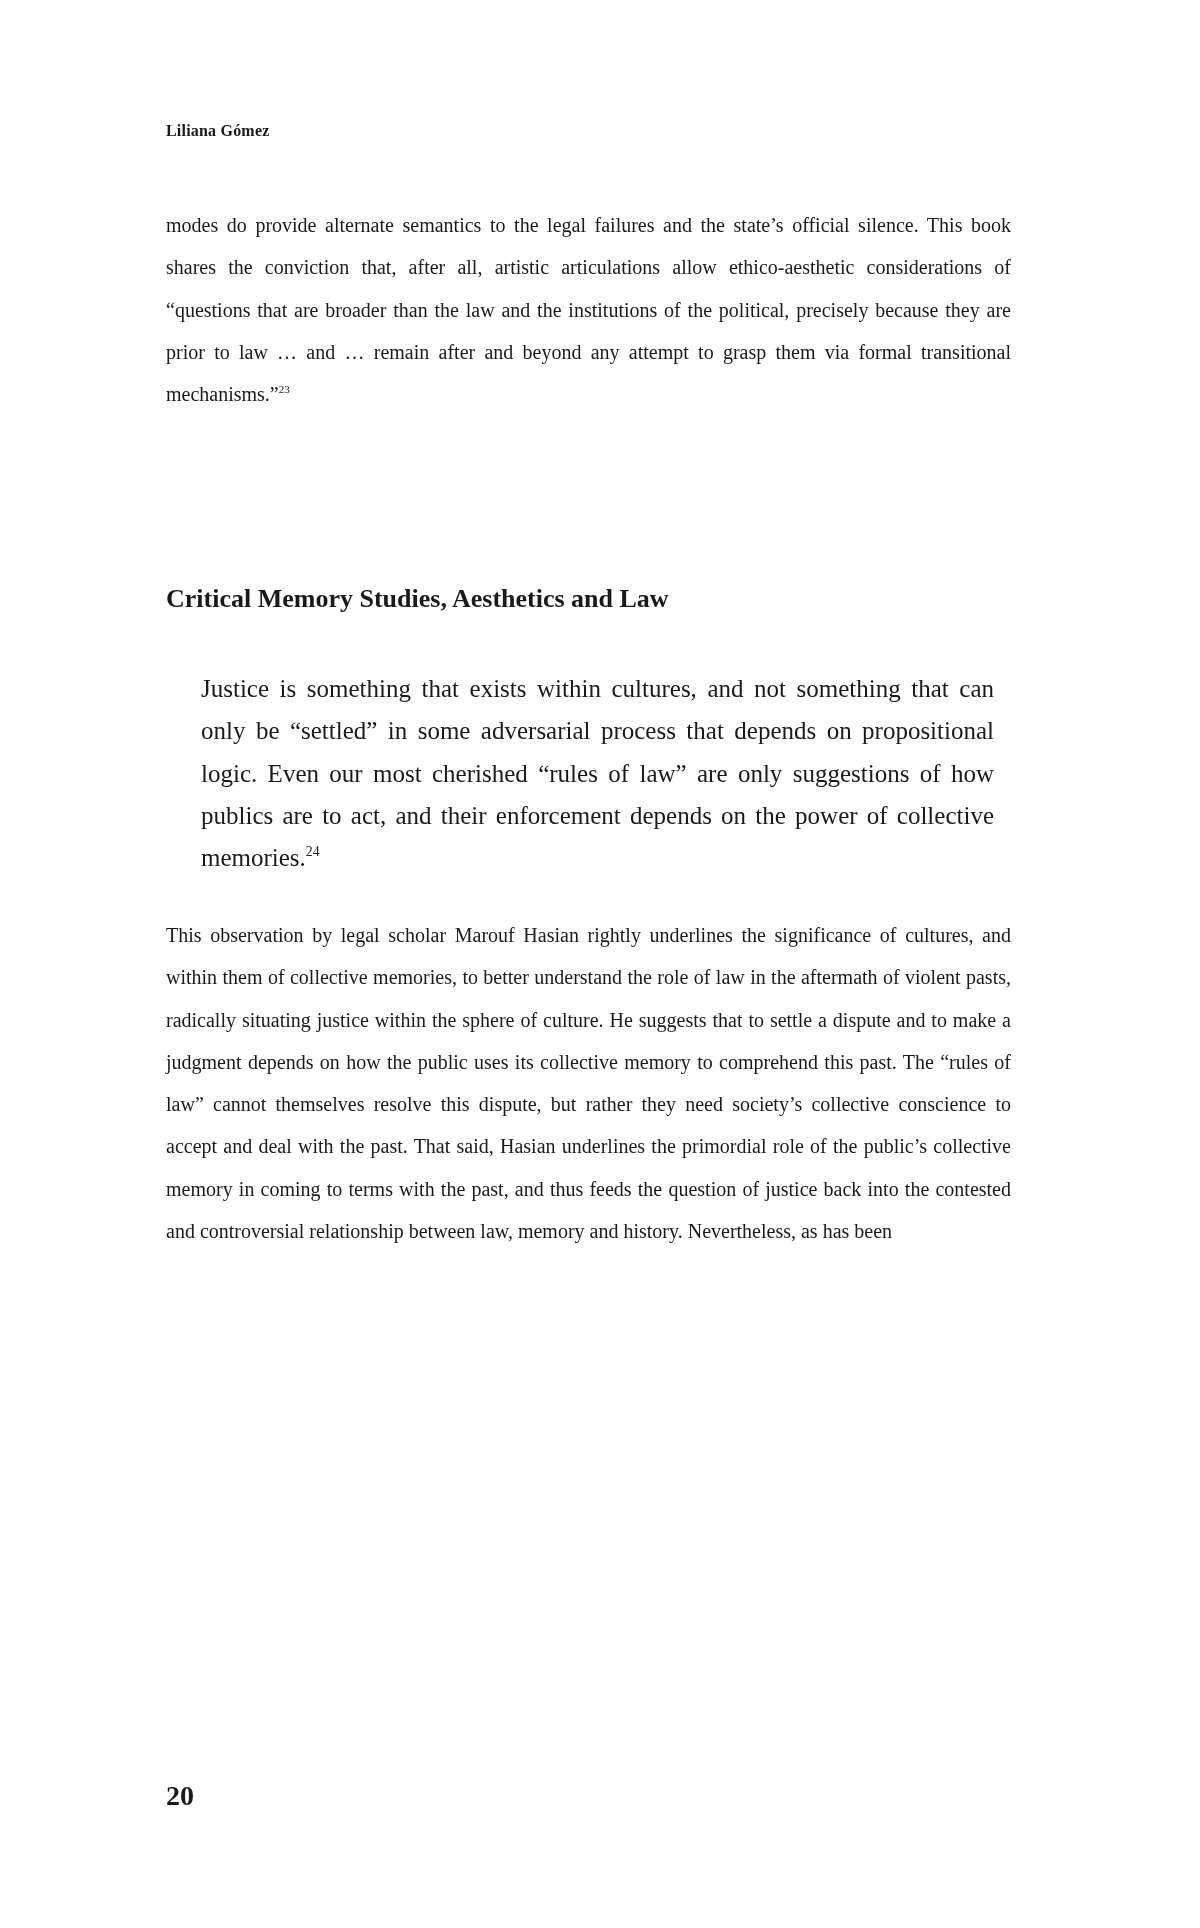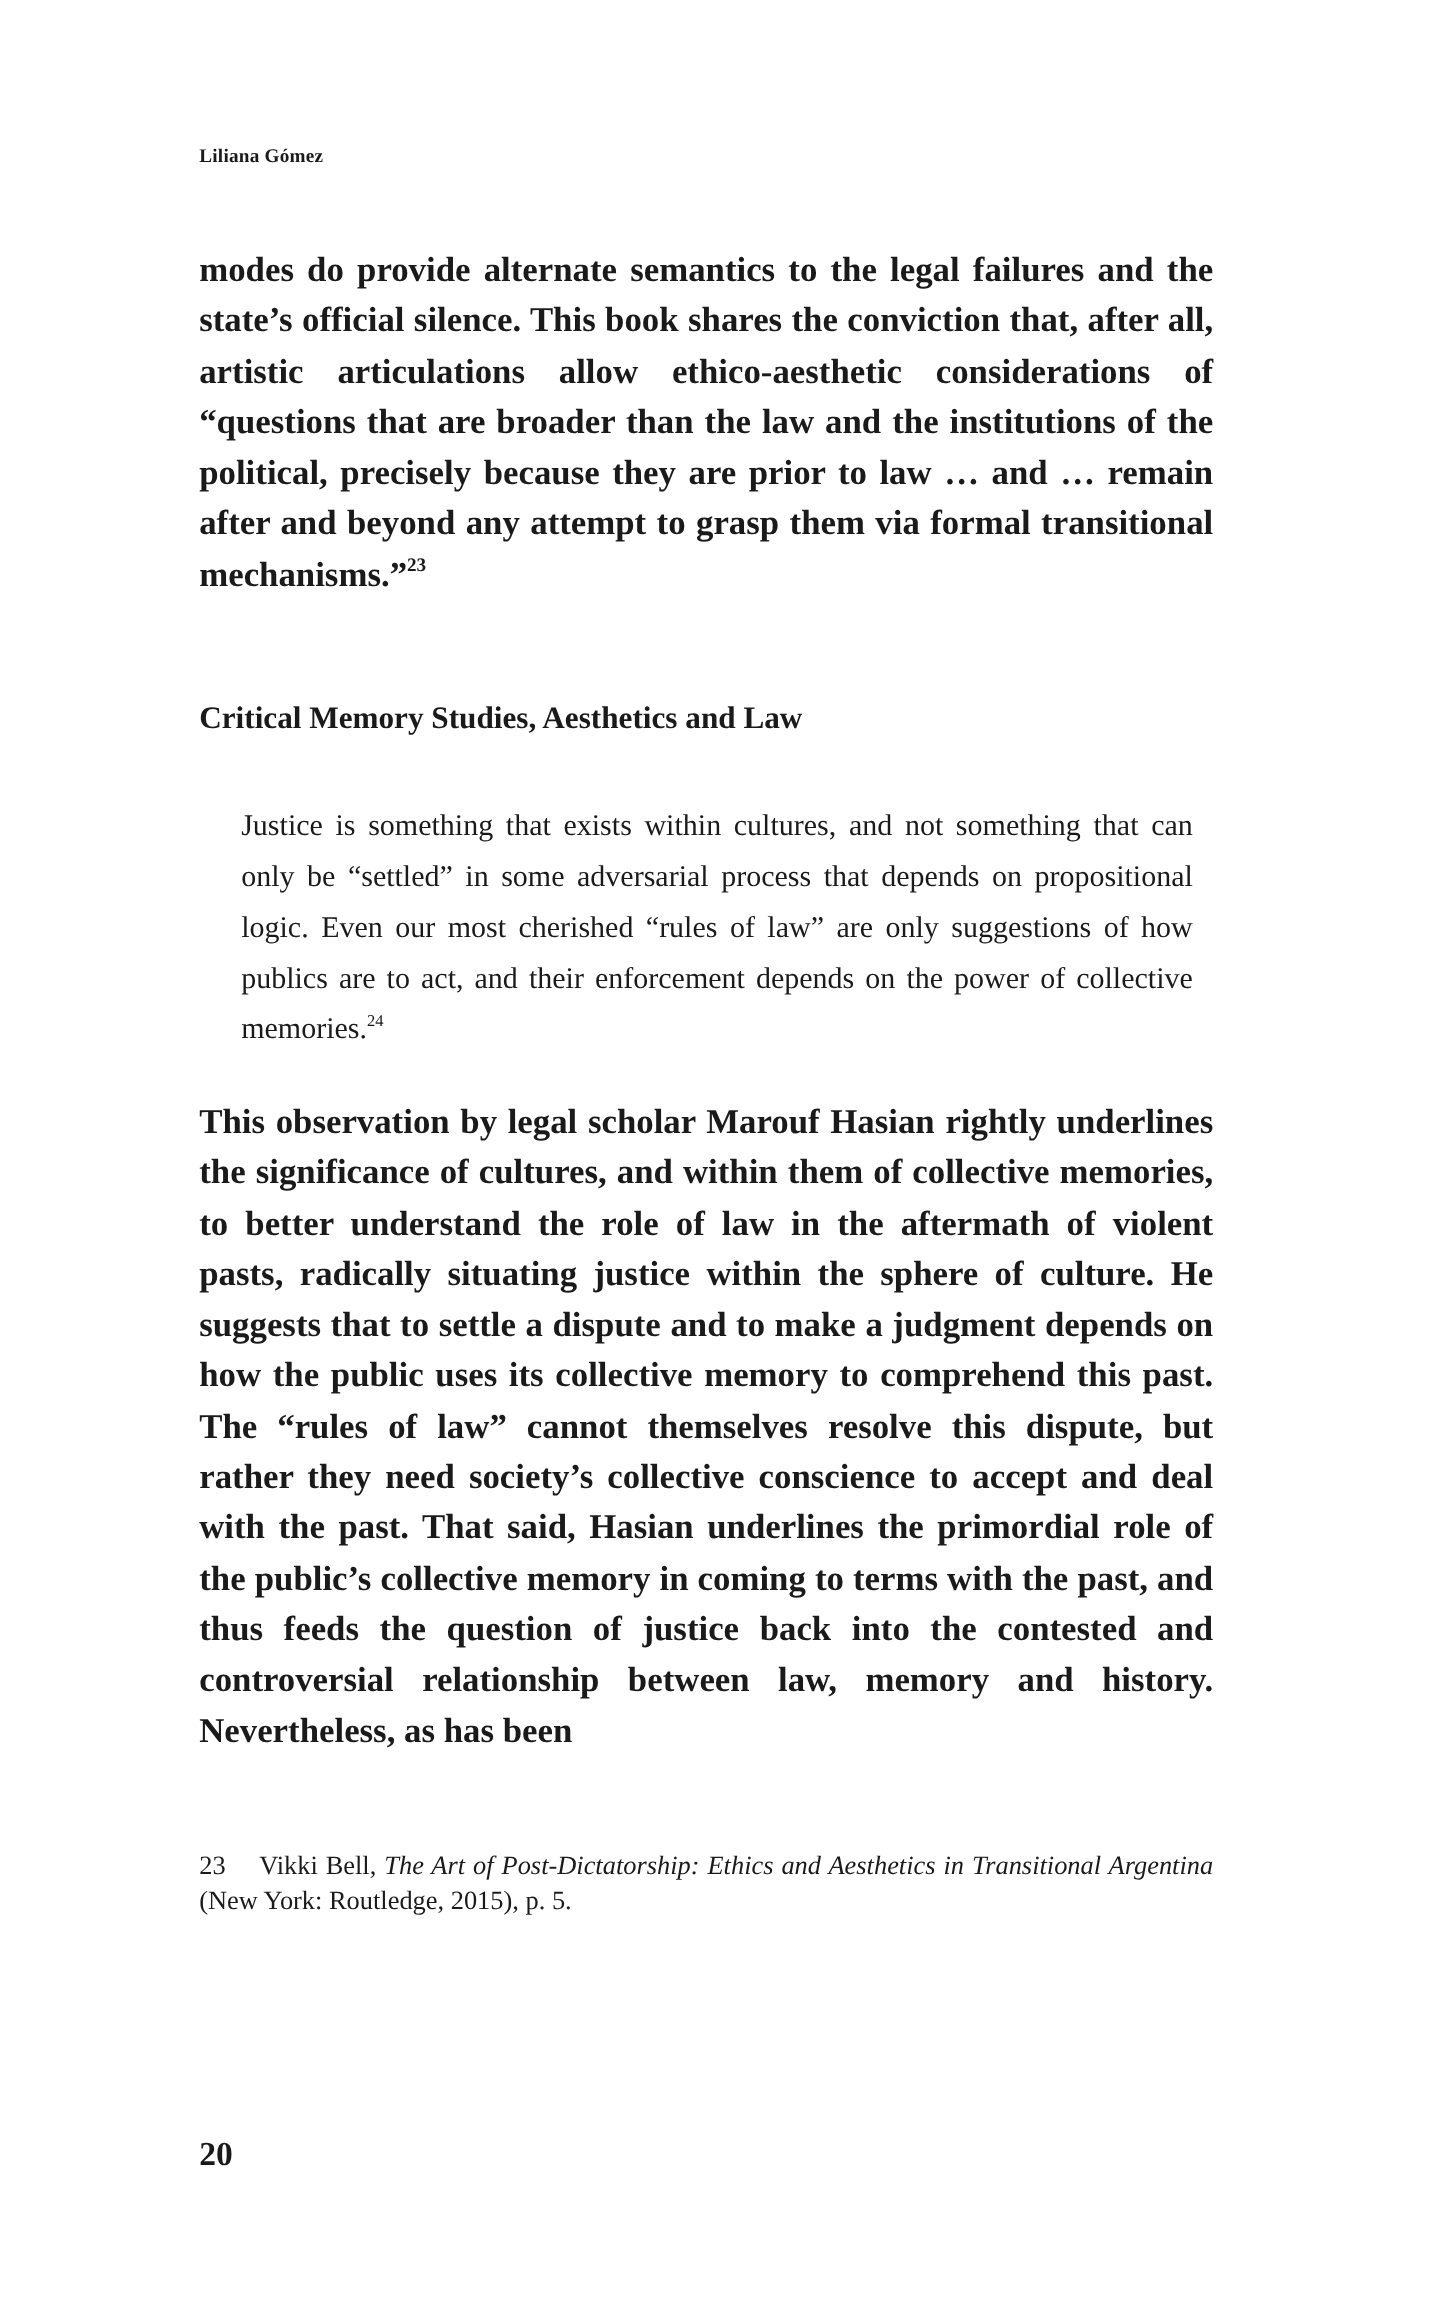--- a/index.html
+++ b/index.html
@@ -1,18 +1,18 @@
 <!DOCTYPE html>
 <html><head>
 <meta charset="utf-8">
 <style>
   html, body { margin: 0; padding: 0; background: #ffffff; }
   body { width: 1200px; height: 1928px; position: relative; overflow: hidden; color: #1a1a1a; font-family: "Liberation Serif", "DejaVu Serif", serif; }
   .running-head { position: absolute; top: 122px; left: 166px; font-size: 16px; font-weight: bold; letter-spacing: 0.2px; }
-  .body-para { position: absolute; left: 166px; width: 845px; font-size: 29px; line-height: 42.3px; text-align: justify; hyphens: manual; font-weight: bold; }
+  .body-para { position: absolute; left: 166px; width: 845px; font-size: 20px; line-height: 42.3px; text-align: justify; hyphens: manual; }
   .para1 { top: 204px; }
   .heading { position: absolute; left: 166px; top: 584px; font-size: 26px; font-weight: bold; }
   .blockquote { position: absolute; left: 201px; width: 793px; top: 668px; font-size: 25px; line-height: 42.3px; text-align: justify; font-family: Liberation Serif, serif; }
   .para2 { top: 914px; }
   sup { font-size: 0.55em; vertical-align: 0.75em; line-height: 0; }
   .footnotes { position: absolute; left: 166px; width: 845px; top: 1540px; font-size: 22px; line-height: 29px; text-align: justify; }
   .fn { margin: 0; }
   .fn-num { display: inline-block; width: 50px; }
   .fn em { font-style: italic; }
   .page-number { position: absolute; left: 166px; top: 1780px; font-size: 28px; font-weight: bold; }
@@ -24,16 +24,15 @@
 
 <p class="body-para para1" style="margin:0;"><span>modes do provide alternate semantics to the legal failures and the state’s official silence. This book shares the conviction that, after all, artistic articulations allow ethico-aesthetic considerations of “questions that are broader than the law and the institutions of the political, precisely because they are prior to law … and … remain after and beyond any attempt to grasp them via formal transitional mechanisms.”</span><sup>23</sup></p>
 
 <h2 class="heading" style="margin:0;">Critical Memory Studies, Aesthetics and Law</h2>
 
 <blockquote class="blockquote" style="margin:0;"><span>Justice is something that exists within cultures, and not something that can only be “settled” in some adversarial process that depends on propositional logic. Even our most cherished “rules of law” are only suggestions of how publics are to act, and their enforcement depends on the power of collective memories.</span><sup>24</sup></blockquote>
 
 <p class="body-para para2" style="margin:0;"><span>This observation by legal scholar Marouf Hasian rightly underlines the significance of cultures, and within them of collective memories, to better understand the role of law in the aftermath of violent pasts, radically situating justice within the sphere of culture. He suggests that to settle a dispute and to make a judgment depends on how the public uses its collective memory to comprehend this past. The “rules of law” cannot themselves resolve this dispute, but rather they need society’s collective conscience to accept and deal with the past. That said, Hasian underlines the primordial role of the public’s collective memory in coming to terms with the past, and thus feeds the question of justice back into the contested and controversial relationship between law, memory and history. Nevertheless, as has been</span></p>
 
 <div class="footnotes">
-  <p class="fn"><span class="fn-num">23</span><span>Vikki Bell, </span><em>The Art of Post-Dictatorship: Ethics and Aesthetics in Transitional Argentina</em><span> (New York: Routledge, 2015), p. 5.</span></p>
 </div>
 
 <div class="page-number">20</div>
 
 </body></html>

